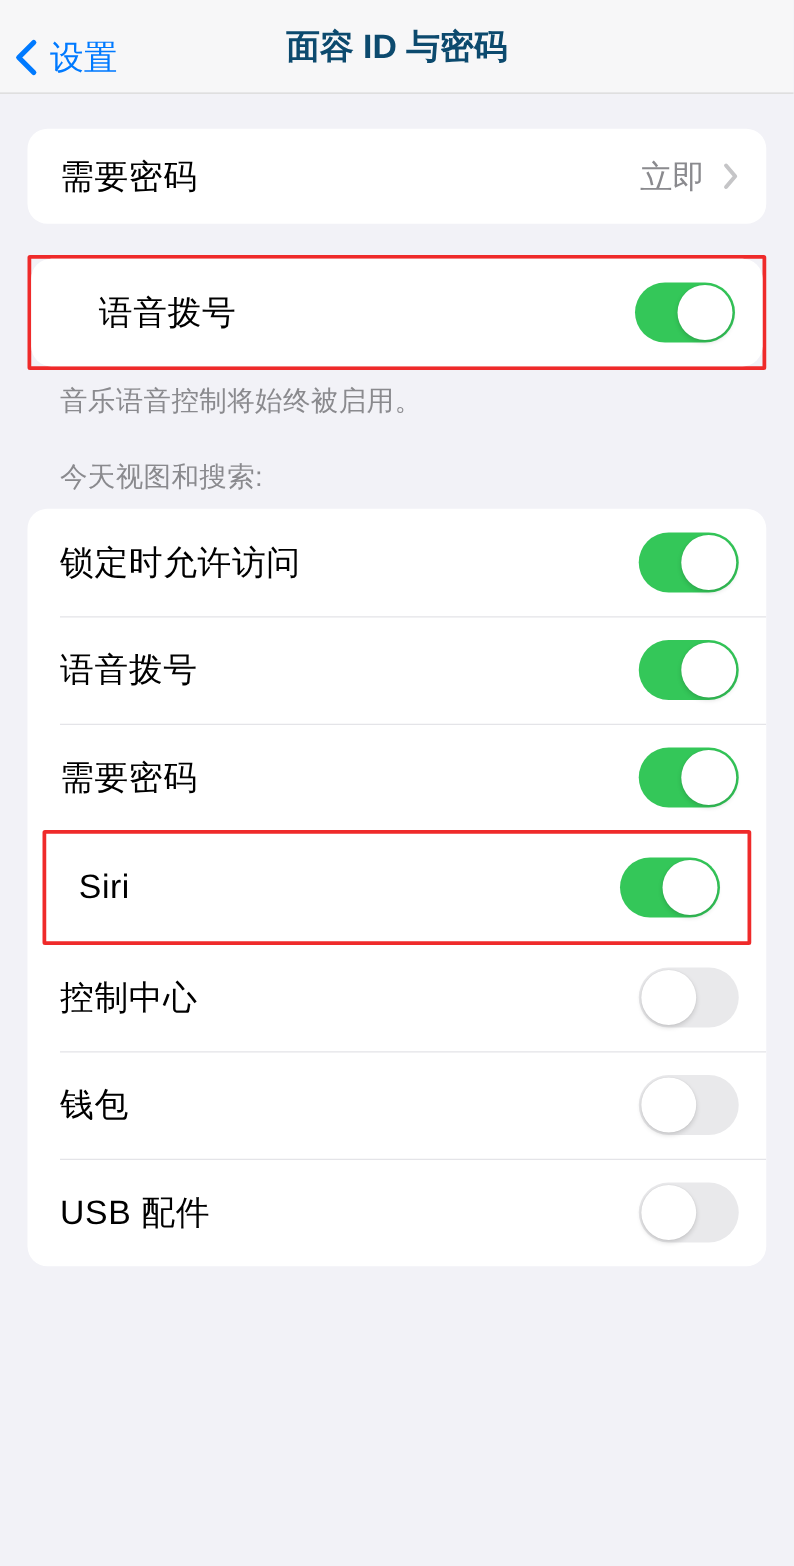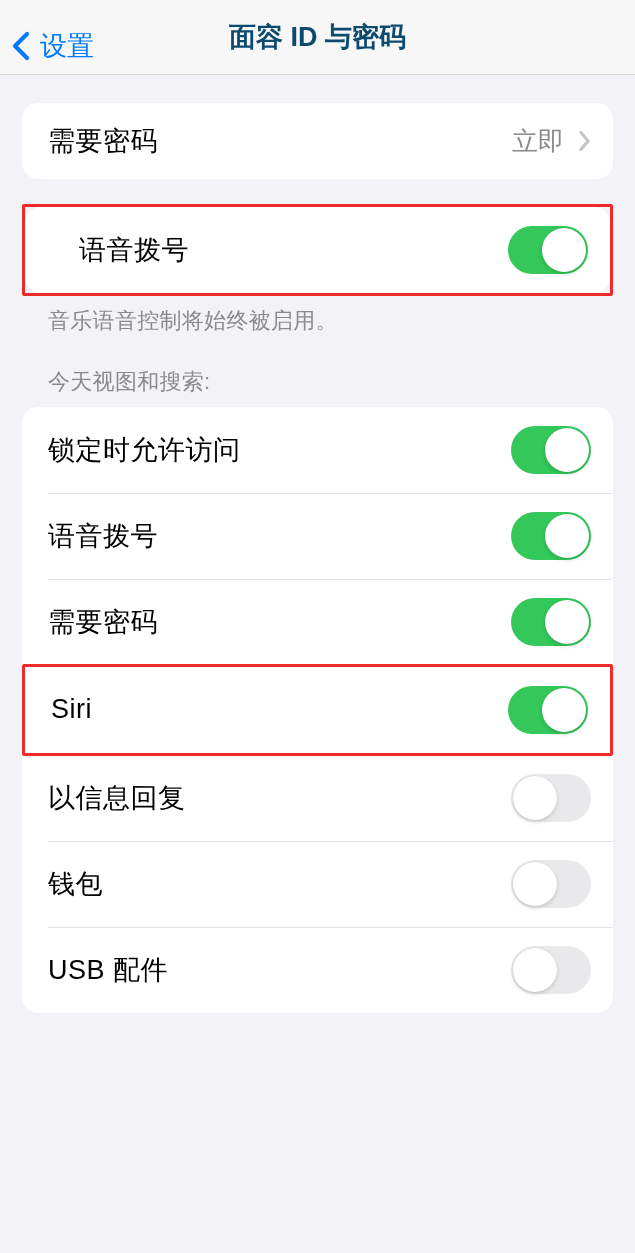--- a/index.html
+++ b/index.html
@@ -139,21 +139,21 @@
       border-radius: 2px;
     }
     .highlight-box .group {
       margin: 0;
       border-radius: 16px;
       padding-left: 28px;
     }
     .highlight-mid {
       border: 3px solid #ef2a2a;
       border-radius: 2px;
-      margin: -1px 0;
+      margin: -1px 12px;
       position: relative;
       z-index: 1;
     }
     .group-main {
       margin-top: 8px;
     }
   </style>
 </head>
 <body>
 
@@ -217,21 +217,21 @@
       </div>
       <div class="highlight-mid">
         <div class="cell">
           <div class="cell-label">Siri</div>
           <div class="toggle toggle-on">
             <div class="toggle-knob"></div>
           </div>
         </div>
       </div>
       <div class="cell">
-        <div class="cell-label">以信息回复</div>
+        <div class="cell-label">控制中心</div>
         <div class="toggle toggle-off">
           <div class="toggle-knob"></div>
         </div>
       </div>
       <div class="cell">
         <div class="cell-label">钱包</div>
         <div class="toggle toggle-off">
           <div class="toggle-knob"></div>
         </div>
       </div>

